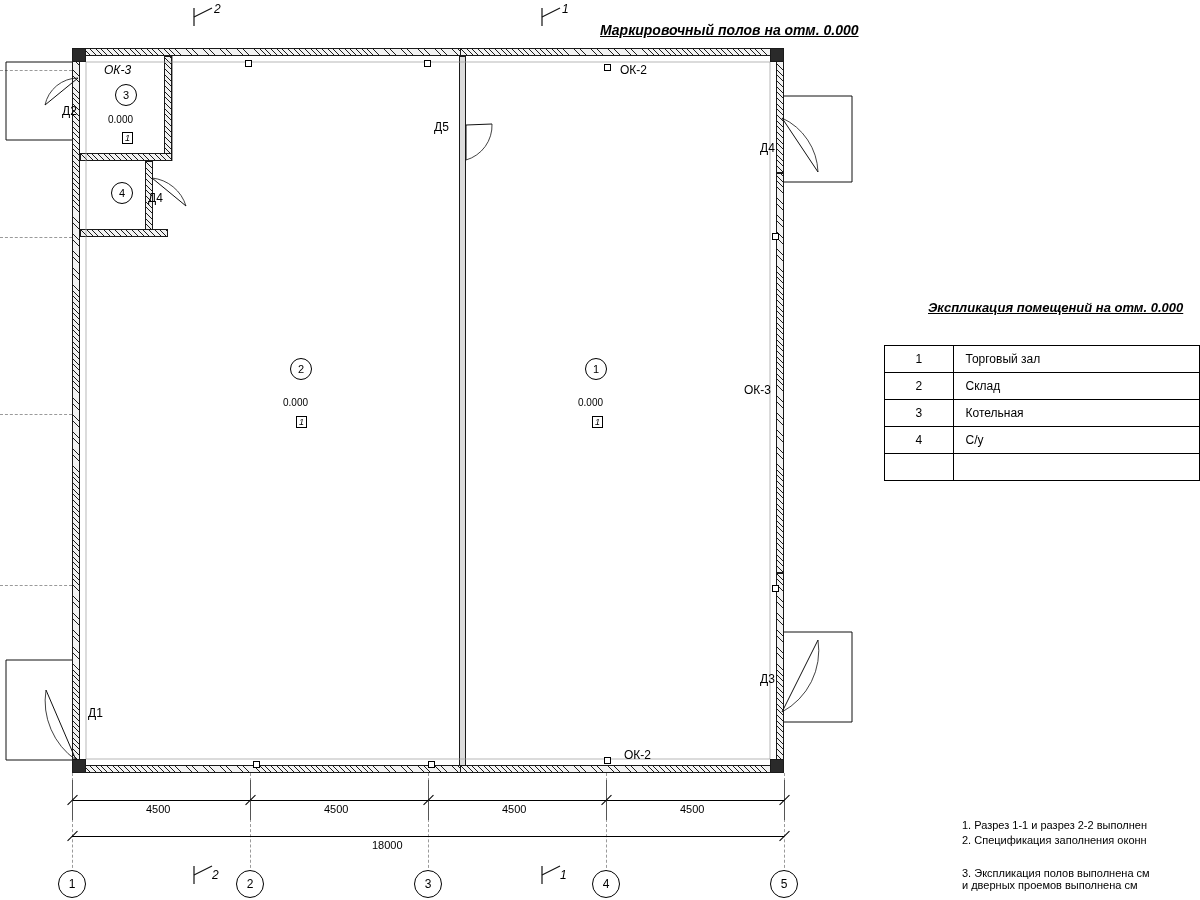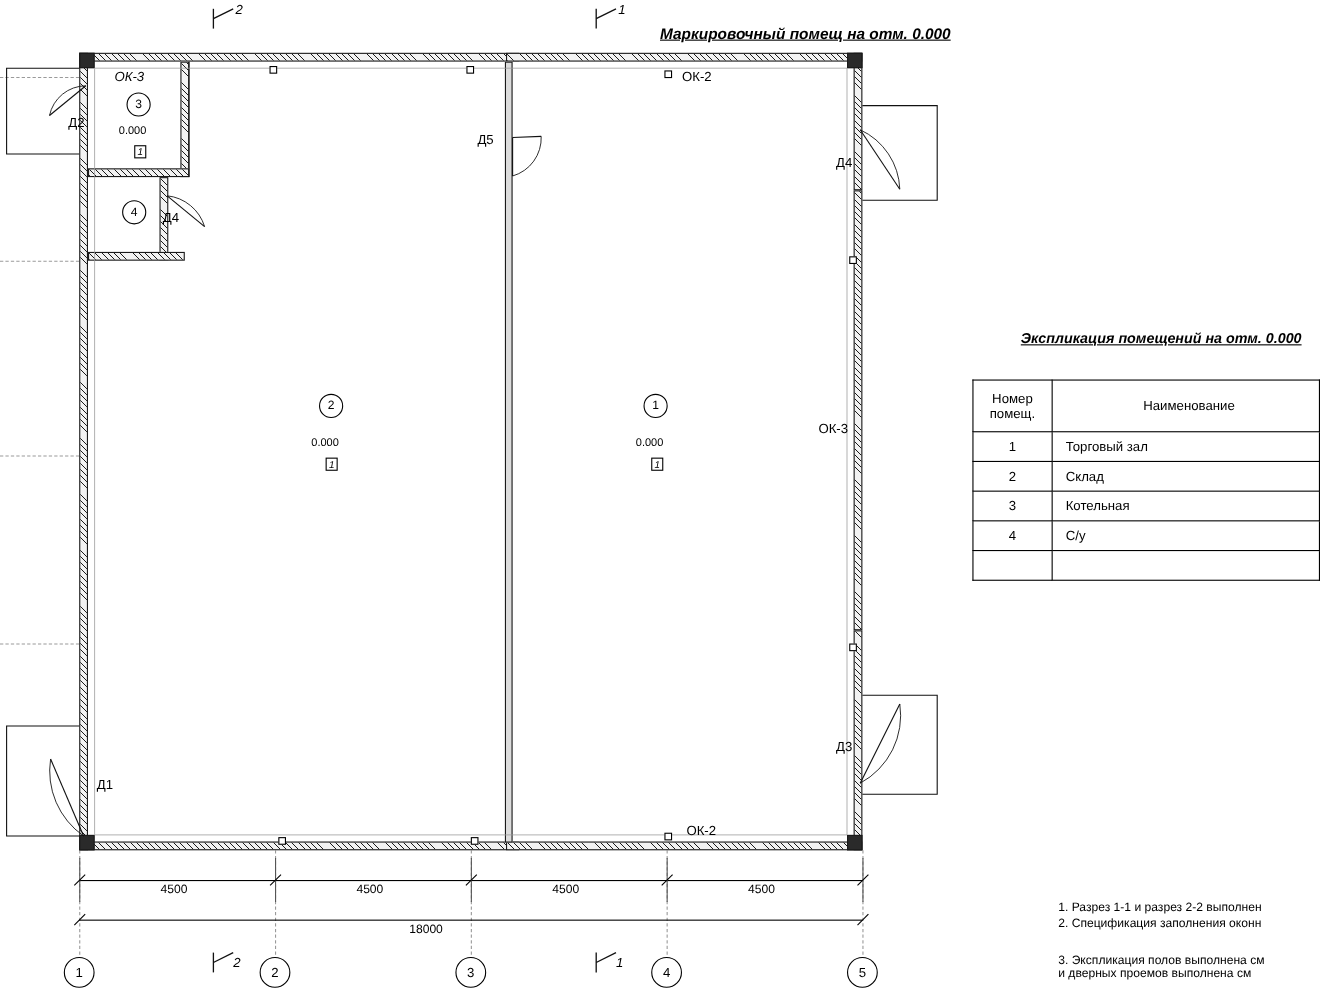--- a/index.html
+++ b/index.html
@@ -186,21 +186,21 @@
     white-space: nowrap;
   }
 
   svg { overflow: visible; }
 </style>
 </head>
 <body>
 
 <div class="stage">
 
-  <div class="title" style="left:600px; top:22px;">Маркировочный помещ на отм. 0.000</div>
+  <div class="title" style="left:600px; top:22px;">Маркировочный полов на отм. 0.000</div>
 
   <div class="axis-line" style="left:0px; top:70px; width:72px;"></div>
   <div class="axis-line" style="left:0px; top:237px; width:72px;"></div>
   <div class="axis-line" style="left:0px; top:414px; width:72px;"></div>
   <div class="axis-line" style="left:0px; top:585px; width:72px;"></div>
 
   <div class="axis-line-v" style="left:72px; top:773px; height:100px;"></div>
   <div class="axis-line-v" style="left:250px; top:773px; height:100px;"></div>
   <div class="axis-line-v" style="left:428px; top:773px; height:100px;"></div>
   <div class="axis-line-v" style="left:606px; top:773px; height:100px;"></div>
@@ -345,27 +345,20 @@
   <div class="circ r14" style="left:58px; top:870px;">1</div>
   <div class="circ r14" style="left:236px; top:870px;">2</div>
   <div class="circ r14" style="left:414px; top:870px;">3</div>
   <div class="circ r14" style="left:592px; top:870px;">4</div>
   <div class="circ r14" style="left:770px; top:870px;">5</div>
 
   <div class="tbl-title" style="left:928px; top:300px;">Экспликация помещений на отм. 0.000</div>
 
   <table class="tbl" style="left:884px; top:345px;">
     <tbody>
-        <tr>
-      <th class="c-num">
-        <span>Номер</span><br>
-        <span>помещ.</span>
-      </th>
-      <th class="c-name">Наименование</th>
-    </tr>
     <tr>
       <td class="c-num">1</td>
       <td class="c-name">Торговый зал</td>
     </tr>
     <tr>
       <td class="c-num">2</td>
       <td class="c-name">Склад</td>
     </tr>
     <tr>
       <td class="c-num">3</td>

